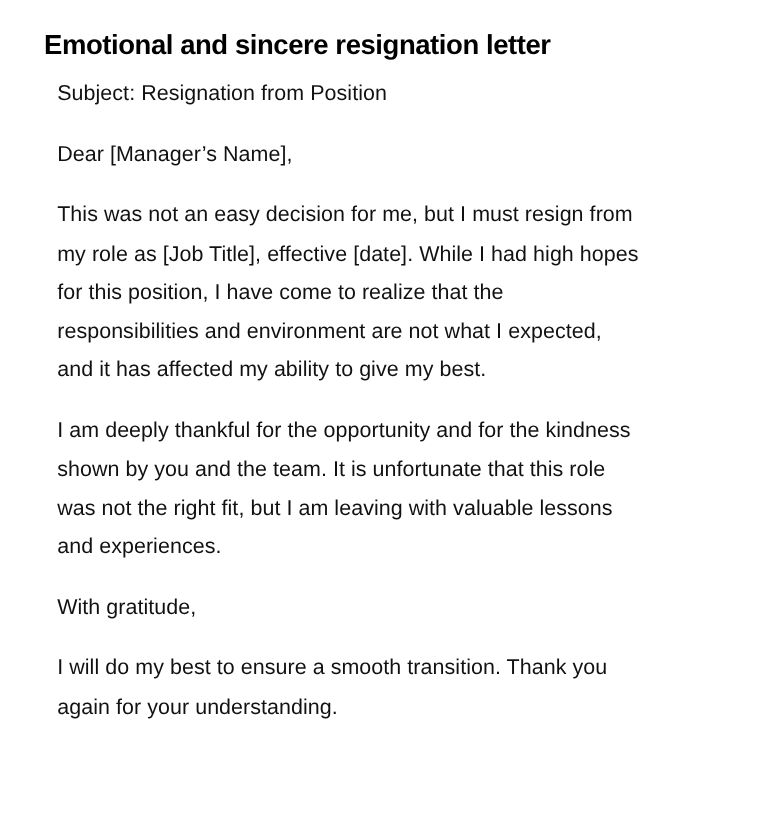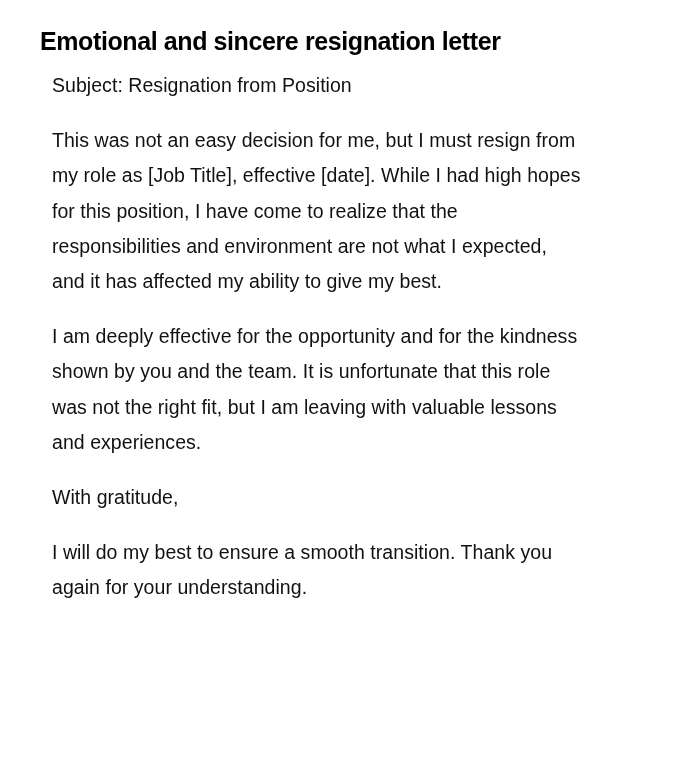--- a/index.html
+++ b/index.html
@@ -37,17 +37,18 @@
       letter-spacing: 0.05px;
     }
     .para.subject { margin-bottom: 20px; }
   </style>
 </head>
 <body>
 
 <div class="page">
   <h1 class="title">Emotional and sincere resignation letter</h1>
   <p class="para subject">Subject: Resignation from Position</p>
+  <p class="para">Dear [Manager’s Name],</p>
   <p class="para">This was not an easy decision for me, but I must resign from my role as [Job Title], effective [date]. While I had high hopes for this position, I have come to realize that the responsibilities and environment are not what I expected, and it has affected my ability to give my best.</p>
-  <p class="para">I am deeply effective for the opportunity and for the kindness shown by you and the team. It is unfortunate that this role was not the right fit, but I am leaving with valuable lessons and experiences.</p>
+  <p class="para">I am deeply thankful for the opportunity and for the kindness shown by you and the team. It is unfortunate that this role was not the right fit, but I am leaving with valuable lessons and experiences.</p>
   <p class="para">With gratitude,</p>
   <p class="para">I will do my best to ensure a smooth transition. Thank you again for your understanding.</p>
 </div>
 
 </body></html>

